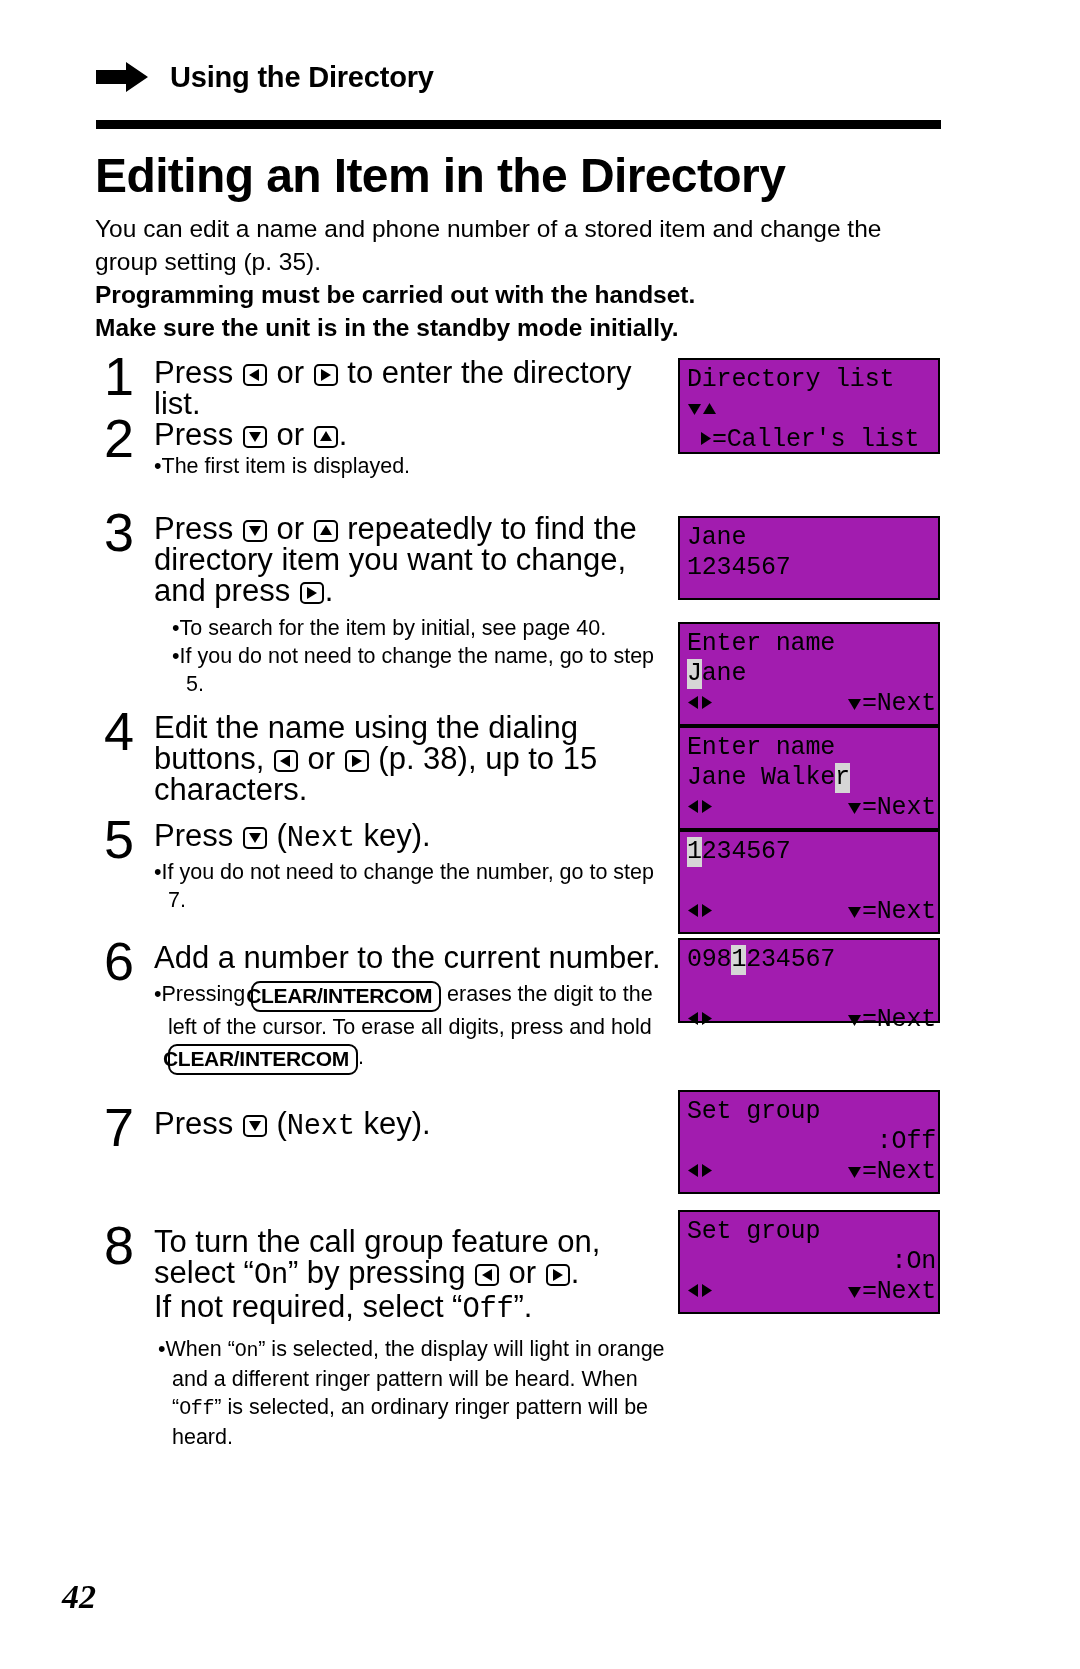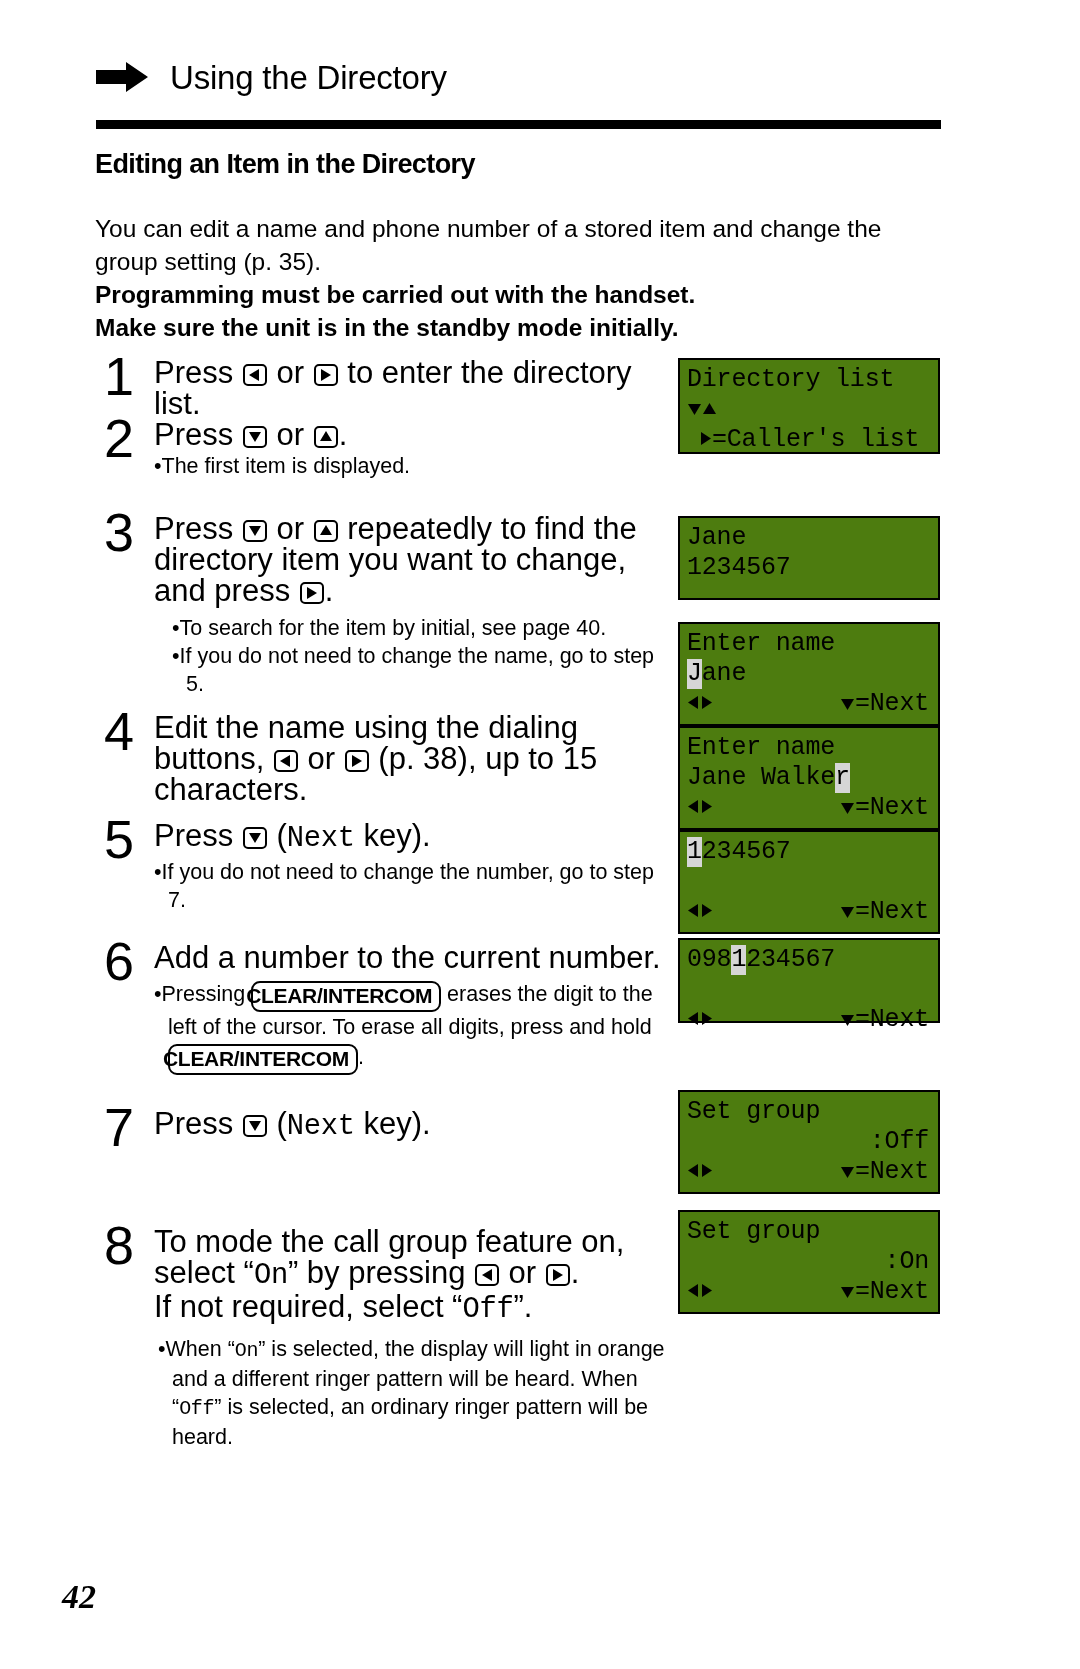--- a/index.html
+++ b/index.html
@@ -32,40 +32,40 @@
     display: flex;
     align-items: center;
   }
   .arrow-bullet {
     width: 52px;
     height: 34px;
     flex: 0 0 auto;
     margin-right: 22px;
   }
   .header-title {
-    font-size: 33px;
-    font-weight: normal;
+    font-size: 29px;
+    font-weight: bold;
     letter-spacing: -0.2px;
     line-height: 1;
   }
   .header-rule {
     position: absolute;
     left: 96px;
     top: 120px;
     width: 845px;
     height: 9px;
     background: #000;
   }
 
   
   .main-title {
     position: absolute;
     left: 95px;
     top: 150px;
-    font-size: 27px;
+    font-size: 48px;
     font-weight: bold;
     letter-spacing: -0.6px;
     line-height: 1.1;
   }
 
   
   .intro {
     position: absolute;
     left: 95px;
     top: 212px;
@@ -156,27 +156,27 @@
   .lcds {
     position: absolute;
     left: 678px;
     top: 0;
     width: 262px;
   }
   .lcd {
     position: absolute;
     left: 0;
     border: 2.6px solid #000;
-    background: #4d7c0f;
+    background: #a21caf;
     box-sizing: border-box;
     width: 262px;
     font-family: "Liberation Mono", monospace;
     font-size: 25px;
     line-height: 30px;
-    padding: 5px 9px 6px 7px;
+    padding: 5px 2px 6px 7px;
     letter-spacing: -0.2px;
   }
   .lcd-row {
     white-space: pre;
     height: 30px;
     display: flex;
     align-items: center;
   }
   .lcd-row.spacer { color: transparent; }
   .lcd-row .right {
@@ -283,21 +283,21 @@
 
     <div class="step" style="min-height:118px;margin-top:16px;">
       <div class="step-num">7</div>
       <div class="step-body"><span>Press </span><span class="key"><svg width="12" height="11" viewBox="0 0 12 11">
               <path d="M0 1 L12 1 L6 11 Z" fill="#000"></path>
             </svg></span><span> (</span><span class="mono">Next</span><span> key).</span></div>
     </div>
 
     <div class="step" style="min-height:200px;">
       <div class="step-num">8</div>
-      <div class="step-body"><span>To mode the call group feature on, select “</span><span class="mono">On</span><span>” by pressing </span><span class="key"><svg width="11" height="12" viewBox="0 0 11 12">
+      <div class="step-body"><span>To turn the call group feature on, select “</span><span class="mono">On</span><span>” by pressing </span><span class="key"><svg width="11" height="12" viewBox="0 0 11 12">
               <path d="M10 0 L10 12 L0 6 Z" fill="#000"></path>
             </svg></span><span> or </span><span class="key"><svg width="11" height="12" viewBox="0 0 11 12">
               <path d="M1 0 L1 12 L11 6 Z" fill="#000"></path>
             </svg></span><span>.</span><br><span>If not required, select “</span><span class="mono">Off</span><span>”.</span></div>
       <div class="sub sub-indent" style="margin-top:10px; padding-left:18px;"><span class="dot">•</span><span>When “</span><span class="mono">On</span><span>” is selected, the display will light in orange and a different ringer pattern will be heard. When “</span><span class="mono">Off</span><span>” is selected, an ordinary ringer pattern will be heard.</span></div>
     </div>
 
   </div>
 
   <div class="lcds">

